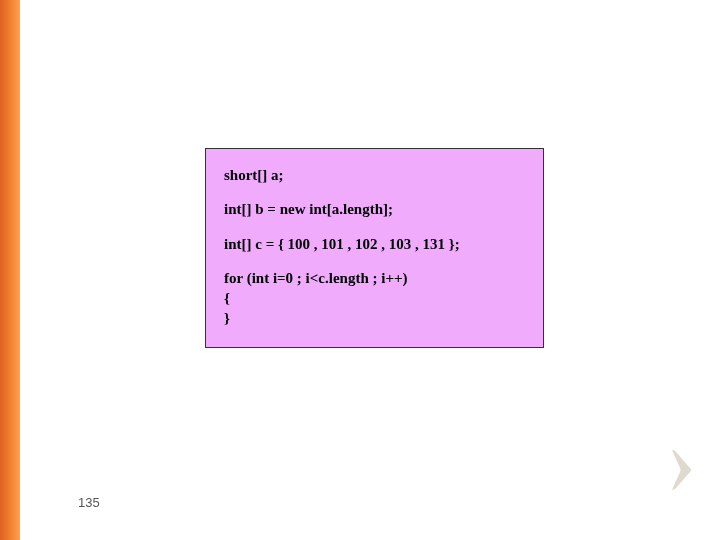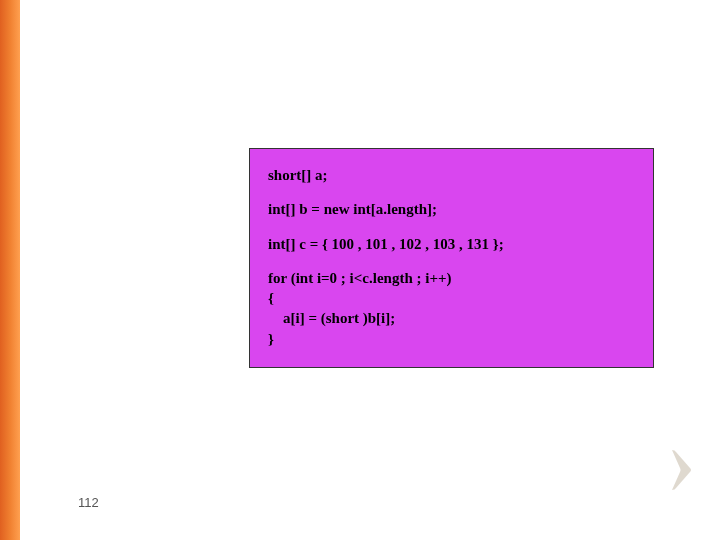--- a/index.html
+++ b/index.html
@@ -33,25 +33,24 @@
     font-weight: 400;
     color: #e8e0d8;
     letter-spacing: -1px;
     -webkit-text-stroke: 1.5px #6a5a4a;
     text-shadow: 1px 1px 0 #6a5a4a, -1px -1px 0 #6a5a4a, 1px -1px 0 #6a5a4a, -1px 1px 0 #6a5a4a;
   }
   .code-box {
     position: absolute;
     left: 185px;
     top: 148px;
-    width: 405px;
-    background: #d946ef;
+    width: 339px;
+    background: #f0abfc;
     border: 1px solid #333;
     padding: 16px 18px 18px 18px;
-    margin-left: 44px;
   }
   .code-line {
     font-family: 'Times New Roman', Georgia, serif;
     font-size: 15px;
     font-weight: bold;
     color: #000;
     line-height: 1.35;
     white-space: pre;
   }
   .code-group { margin-bottom: 14px; }
@@ -87,24 +86,23 @@
     </div>
     <div class="code-group">
       <div class="code-line">int[] b = new int[a.length];</div>
     </div>
     <div class="code-group">
       <div class="code-line">int[] c = { 100 , 101 , 102 , 103 , 131 };</div>
     </div>
     <div class="code-group">
       <div class="code-line">for (int i=0 ; i&lt;c.length ; i++)</div>
       <div class="code-line">{</div>
-      <div class="code-line">    a[i] = (short )b[i];</div>
       <div class="code-line">}</div>
     </div>
   </div>
 
-  <div class="slide-number">112</div>
+  <div class="slide-number">135</div>
 
   <svg class="chevron" viewBox="0 0 28 44">
     <path d="M 4 2 Q 7 2 8 4 L 22 20 Q 24 22 22 24 L 8 40 Q 7 42 4 42 L 12 24 Q 13 22 12 20 Z" fill="#d8d0c4" stroke="none"></path>
   </svg>
 
 </div>
 
 </body></html>

